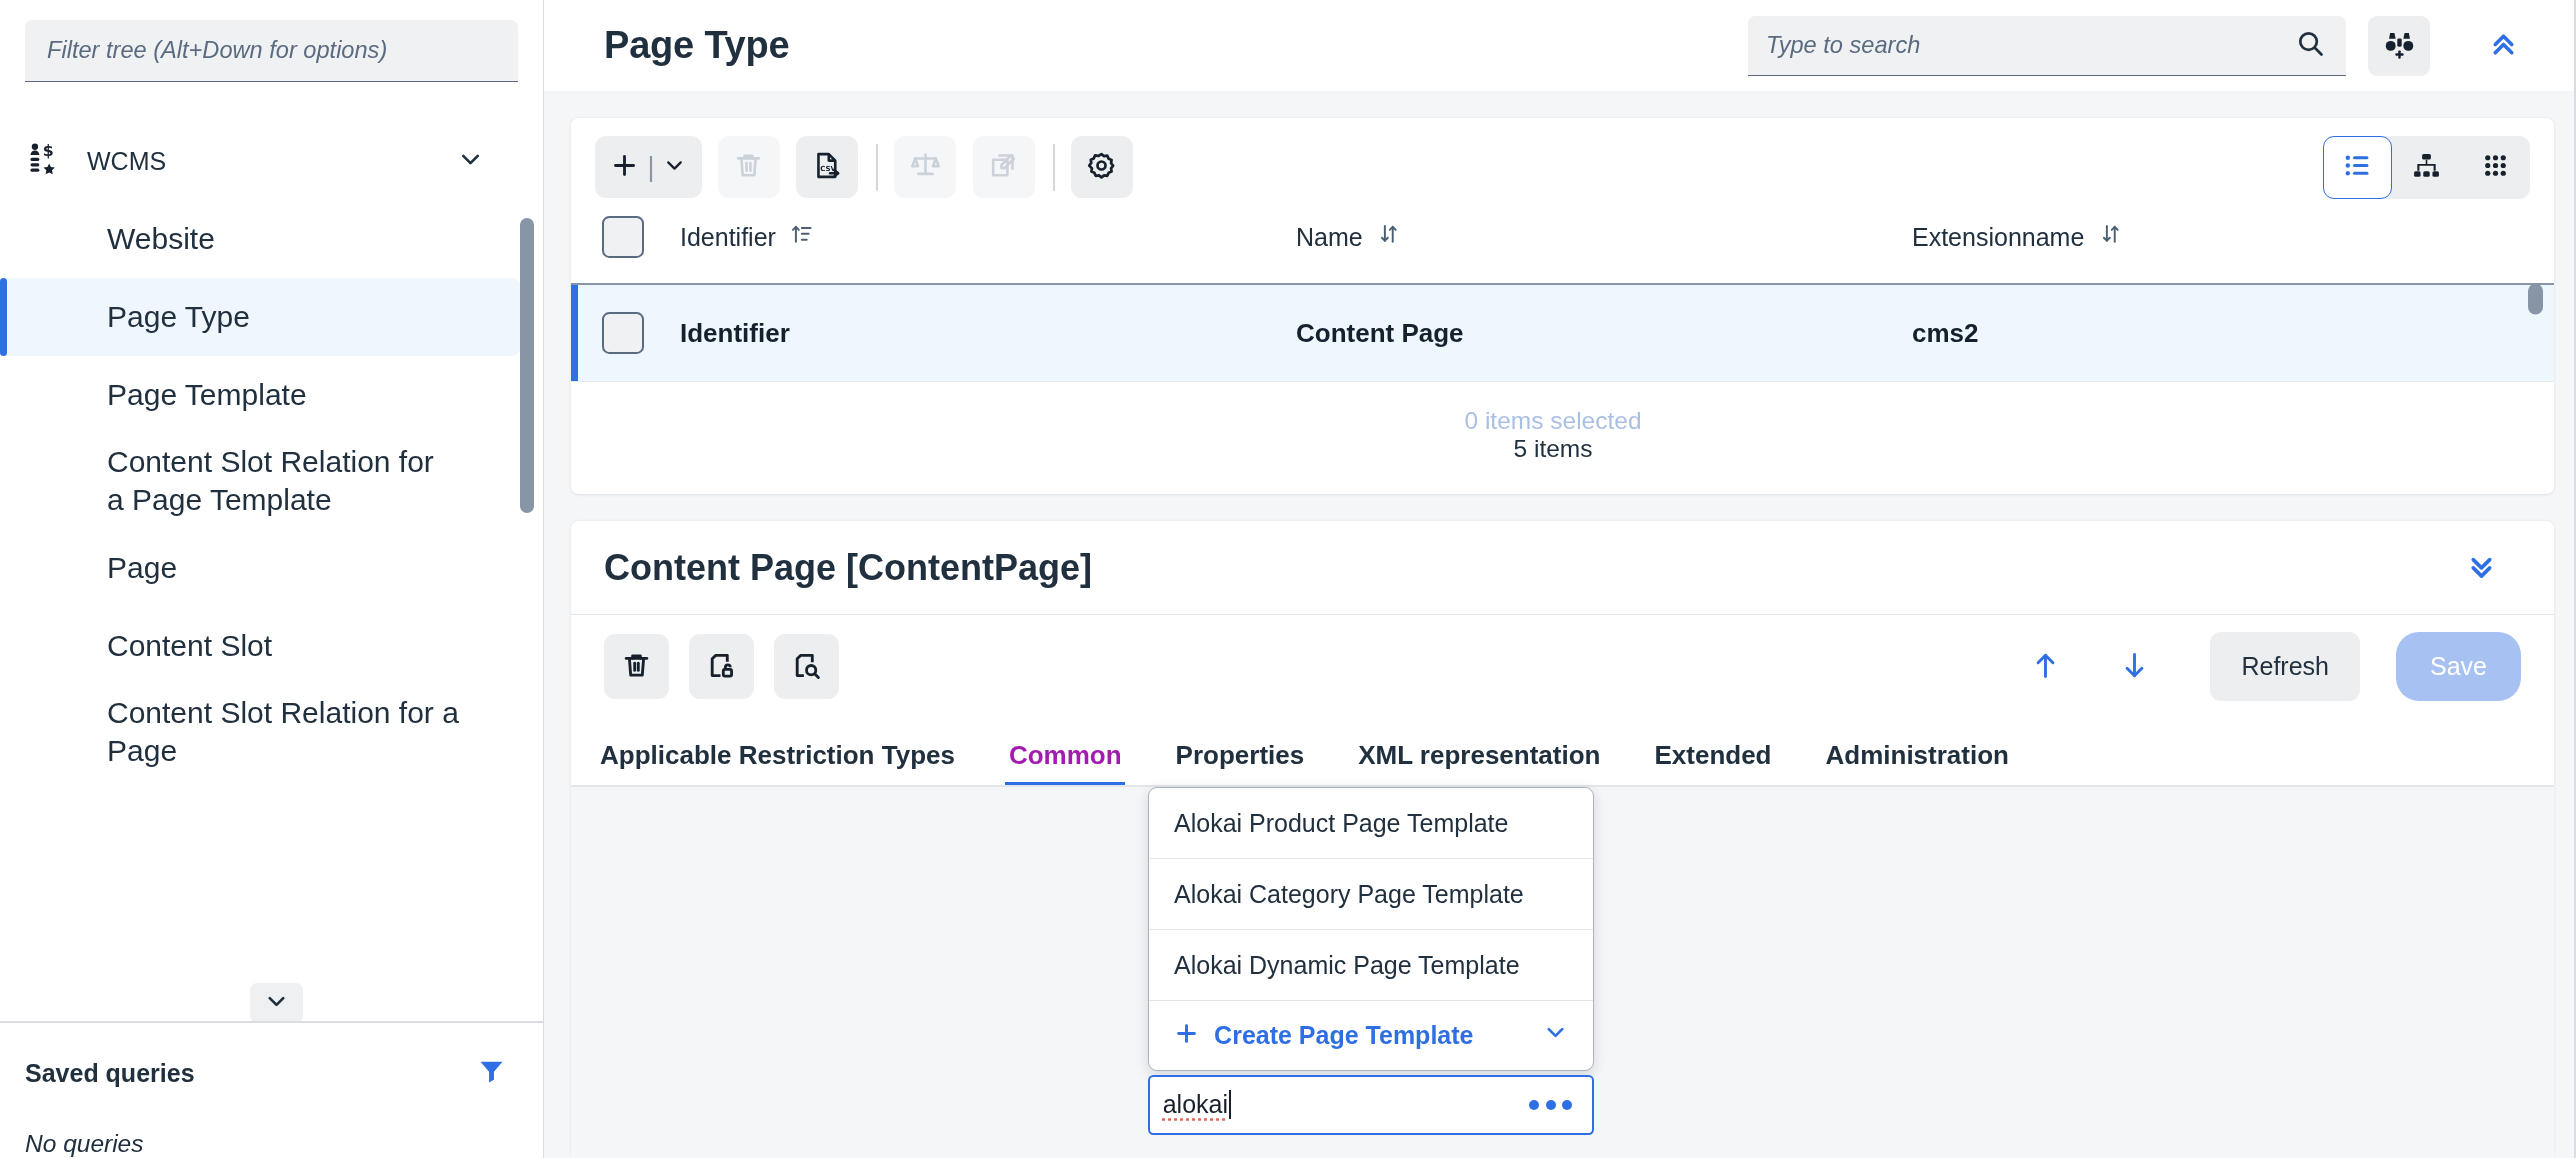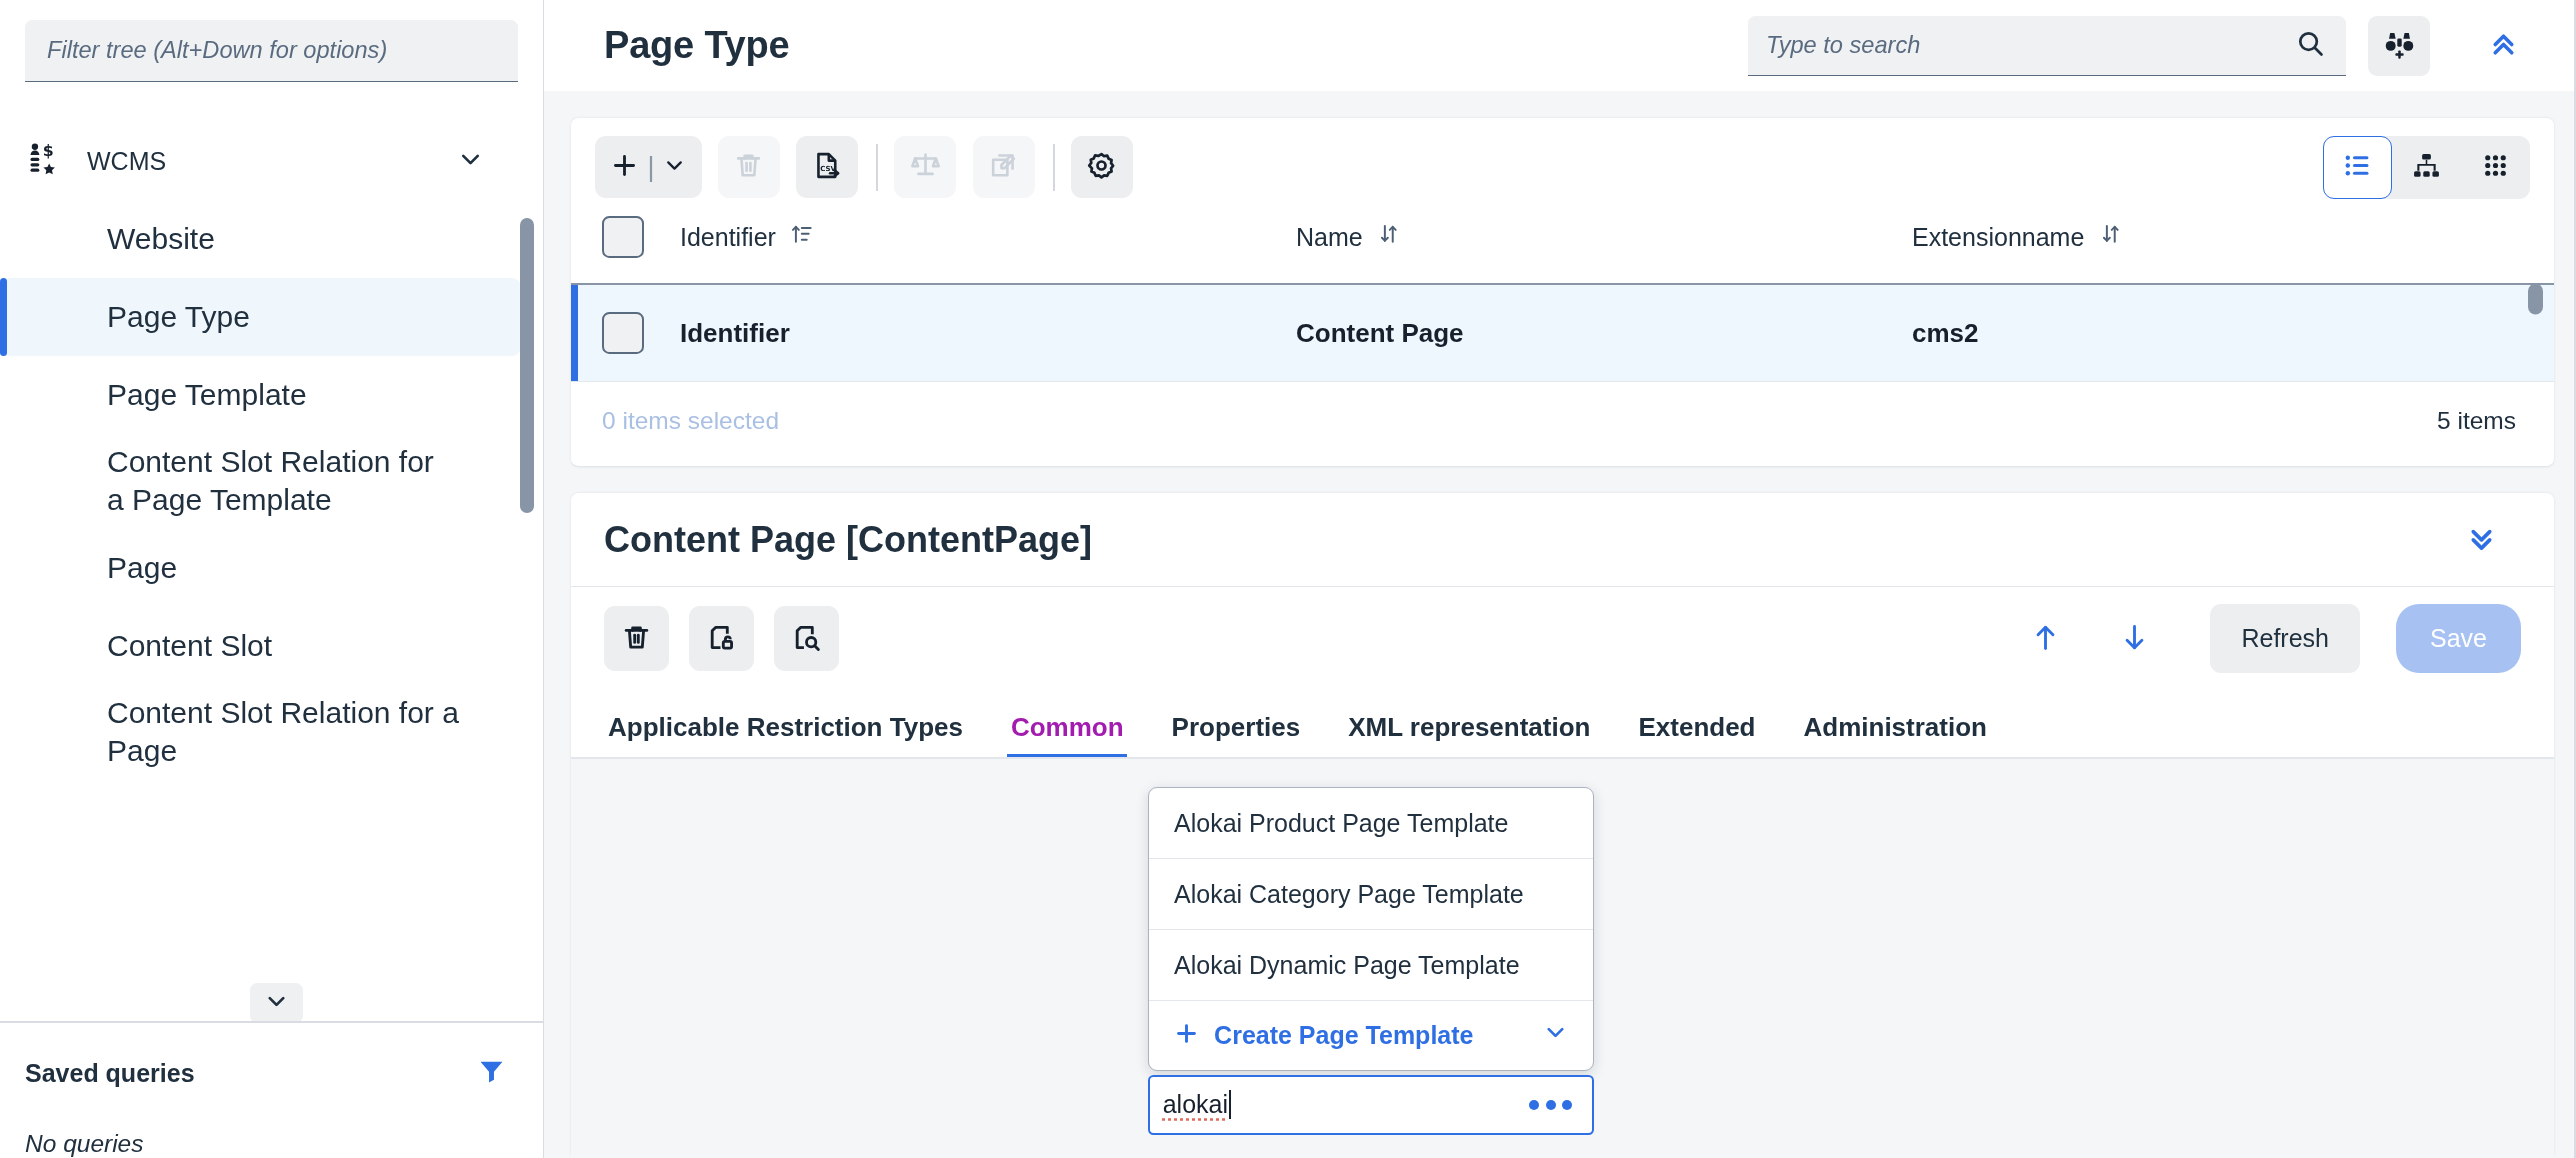--- a/index.html
+++ b/index.html
@@ -179,22 +179,23 @@
   .sel-bar {
     position: absolute; left: 0; top: 0; bottom: 0; width: 7.3px;
     background: #2f6fe4;
   }
   .row-scroll-dot {
     position: absolute; right: 11px; top: 50%; transform: translateY(-50%);
     width: 15.4px; height: 31px; background: #8795a7; border-radius: 8.2px;
   }
   .list-footer {
     display: flex; align-items: center; justify-content: space-between;
-    padding: 25px 38px 31px 31px;
+    padding: 25px 50px 31px 31px;
     border-top: 0.9px solid #e3e6ea;
+    flex-direction: column;
   }
   .items-selected { font-size: 24.5px; color: #a9bfe3; }
   .items-total { font-size: 24.5px; color: #21303f; }
 
   
   .detail-card {
     background: #ffffff;
     margin: 27px 22px 0 27px;
     border-radius: 7.3px;
     box-shadow: 0 0.9px 2.7px rgba(20,30,45,.10);
@@ -228,22 +229,22 @@
     background: #eceef0; color: #21303f; font-size: 25px;
     font-family: "Liberation Sans", sans-serif; margin-left: 23.6px;
   }
   .btn-save {
     height: 69px; padding: 0 34px; border-radius: 23px; border: none;
     background: #a7c2f2; color: #ffffff; font-size: 25px;
     font-family: "Liberation Sans", sans-serif; margin-left: 20px;
   }
 
   .tabs {
-    display: flex; align-items: flex-end; gap: 8px;
-    padding: 0 37px; height: 69px;
+    display: flex; align-items: flex-end; gap: 14px;
+    padding: 0 29px; height: 69px;
     position: relative;
   }
   .tab {
     font-size: 26px; font-weight: bold; color: #21303f;
     padding: 0 20px 16.3px 20px; position: relative;
     background: transparent; border: none;
     font-family: "Liberation Sans", sans-serif;
   }
   .tab:first-child { padding-left: 0; }
   .tab.active { color: #a21caf; }

